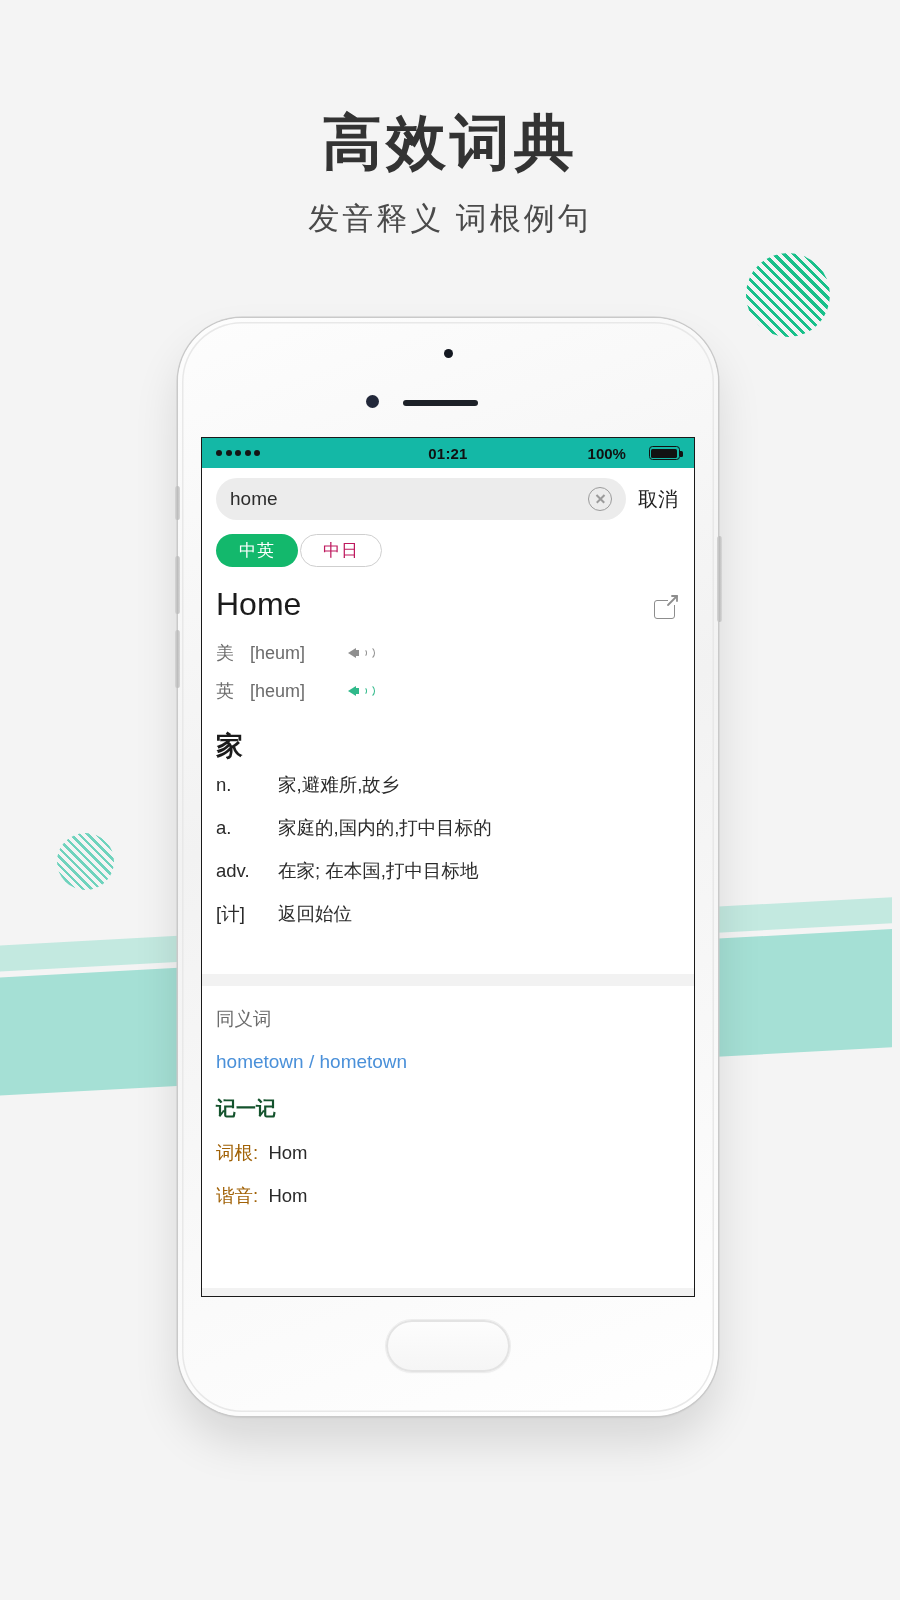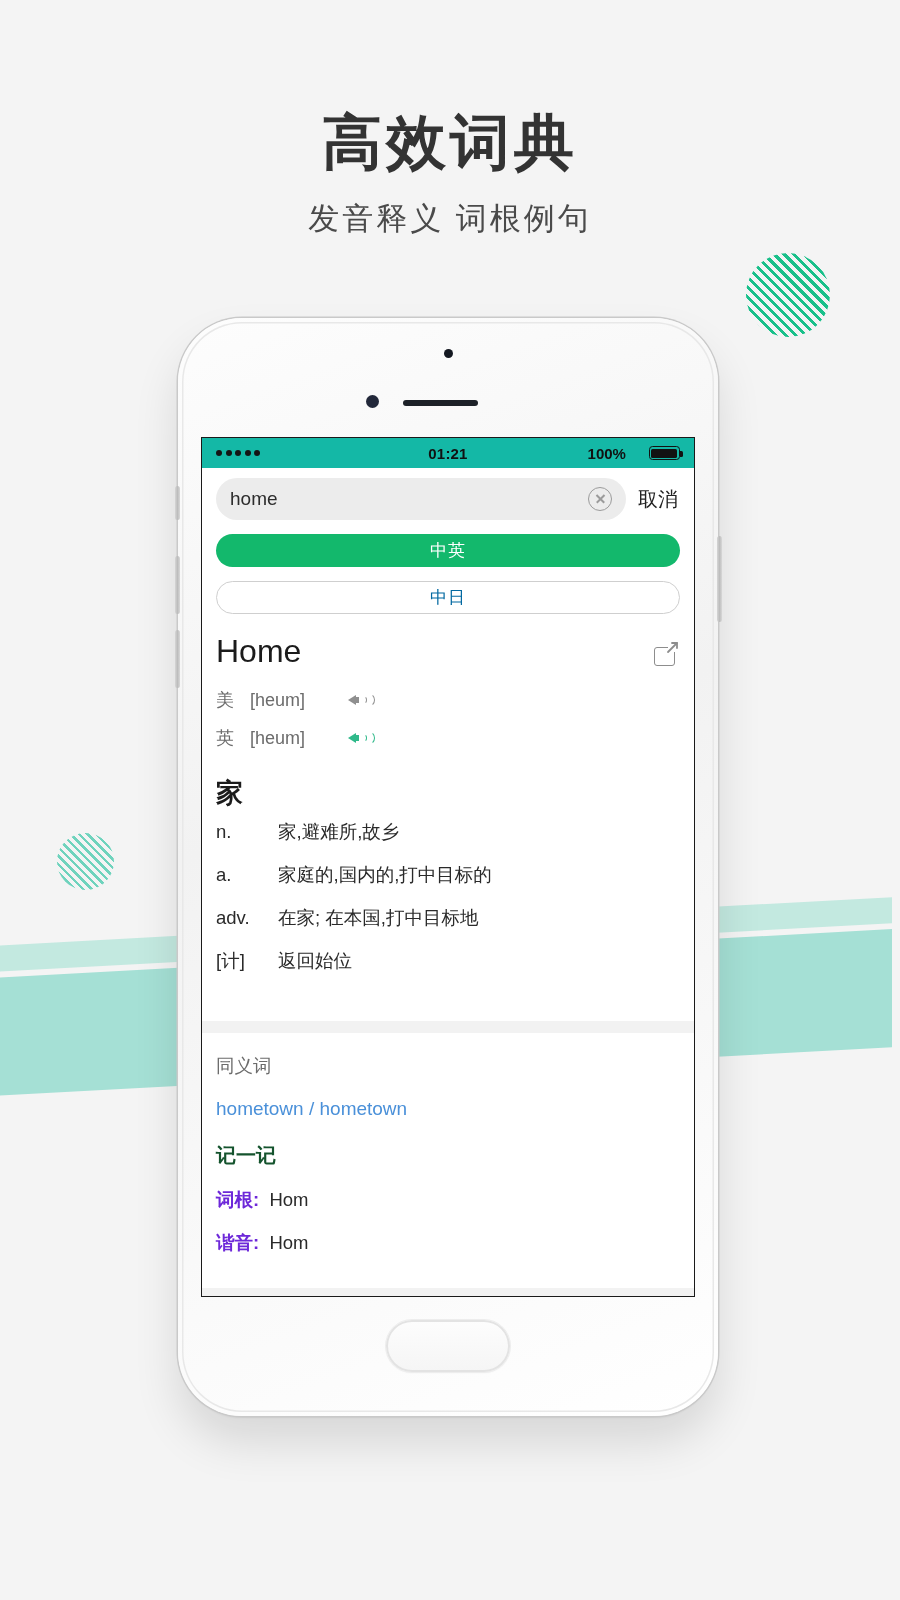--- a/index.html
+++ b/index.html
@@ -158,29 +158,29 @@
   .clear-icon::before, .clear-icon::after {
     content:""; position:absolute; left:50%; top:50%;
     width:11px; height:1.6px; background:#9b9b9b;
     margin-left:-5.5px; margin-top:-0.8px;
   }
   .clear-icon::before { transform:rotate(45deg); }
   .clear-icon::after  { transform:rotate(-45deg); }
   .cancel-btn { font-size:20px; color:#222; white-space:nowrap; padding-right:2px; }
 
   
-  .lang-tabs { display:flex; gap:14px; padding:6px 14px 4px 14px;flex-direction:column; }
+  .lang-tabs { display:flex; gap:2px; padding:6px 14px 4px 14px; }
   .lang-tab {
     height:33px; min-width:82px; padding:0 16px;
     border-radius:17px;
     display:flex; align-items:center; justify-content:center;
     font-size:17px; letter-spacing:1px;
   }
   .lang-tab.active { background:#13b86c; color:#ffffff; }
-  .lang-tab.idle   { background:#ffffff; color:#0369a1; border:1.4px solid #cfcfcf; }
+  .lang-tab.idle   { background:#ffffff; color:#be185d; border:1.4px solid #cfcfcf; }
 
   
   .word-block { padding:16px 14px 0 14px; }
   .word-row { display:flex; align-items:flex-start; justify-content:space-between; }
   .word-title { font-size:32px; color:#1b1b1b; line-height:1.1; }
   .share-icon { width:26px; height:26px; position:relative; margin-top:6px; }
   .share-icon .sbox {
     position:absolute; left:0; bottom:0; width:21px; height:19px;
     border:1.8px solid #8d8d8d; border-radius:3px;
   }
@@ -224,21 +224,21 @@
   .def-text { color:#2a2a2a; }
 
   .section-gap { height:12px; background:#f2f2f2; margin-top:30px; flex:0 0 12px; }
 
   
   .syn-block { padding:20px 14px 0 14px; }
   .syn-label { font-size:18.5px; color:#6c6c6c; }
   .syn-link { margin-top:20px; font-size:19px; color:#4a90d9; }
   .mnemonic-title { margin-top:22px; font-size:20px; color:#14532d; font-weight:bold; }
   .mnemonic-row { margin-top:18px; font-size:18.5px; color:#2a2a2a; }
-  .mnemonic-row .mk { color:#6d28d9;font-weight:bold; }
+  .mnemonic-row .mk { color:#a16207; }
 
   .screen-bottom-strip { margin-top:auto; height:8px; background:#f2f2f2; }
 </style>
 </head>
 <body>
 
 <div class="stage">
 
   <div class="deco-layer">
     <div class="band band-thin"></div>

